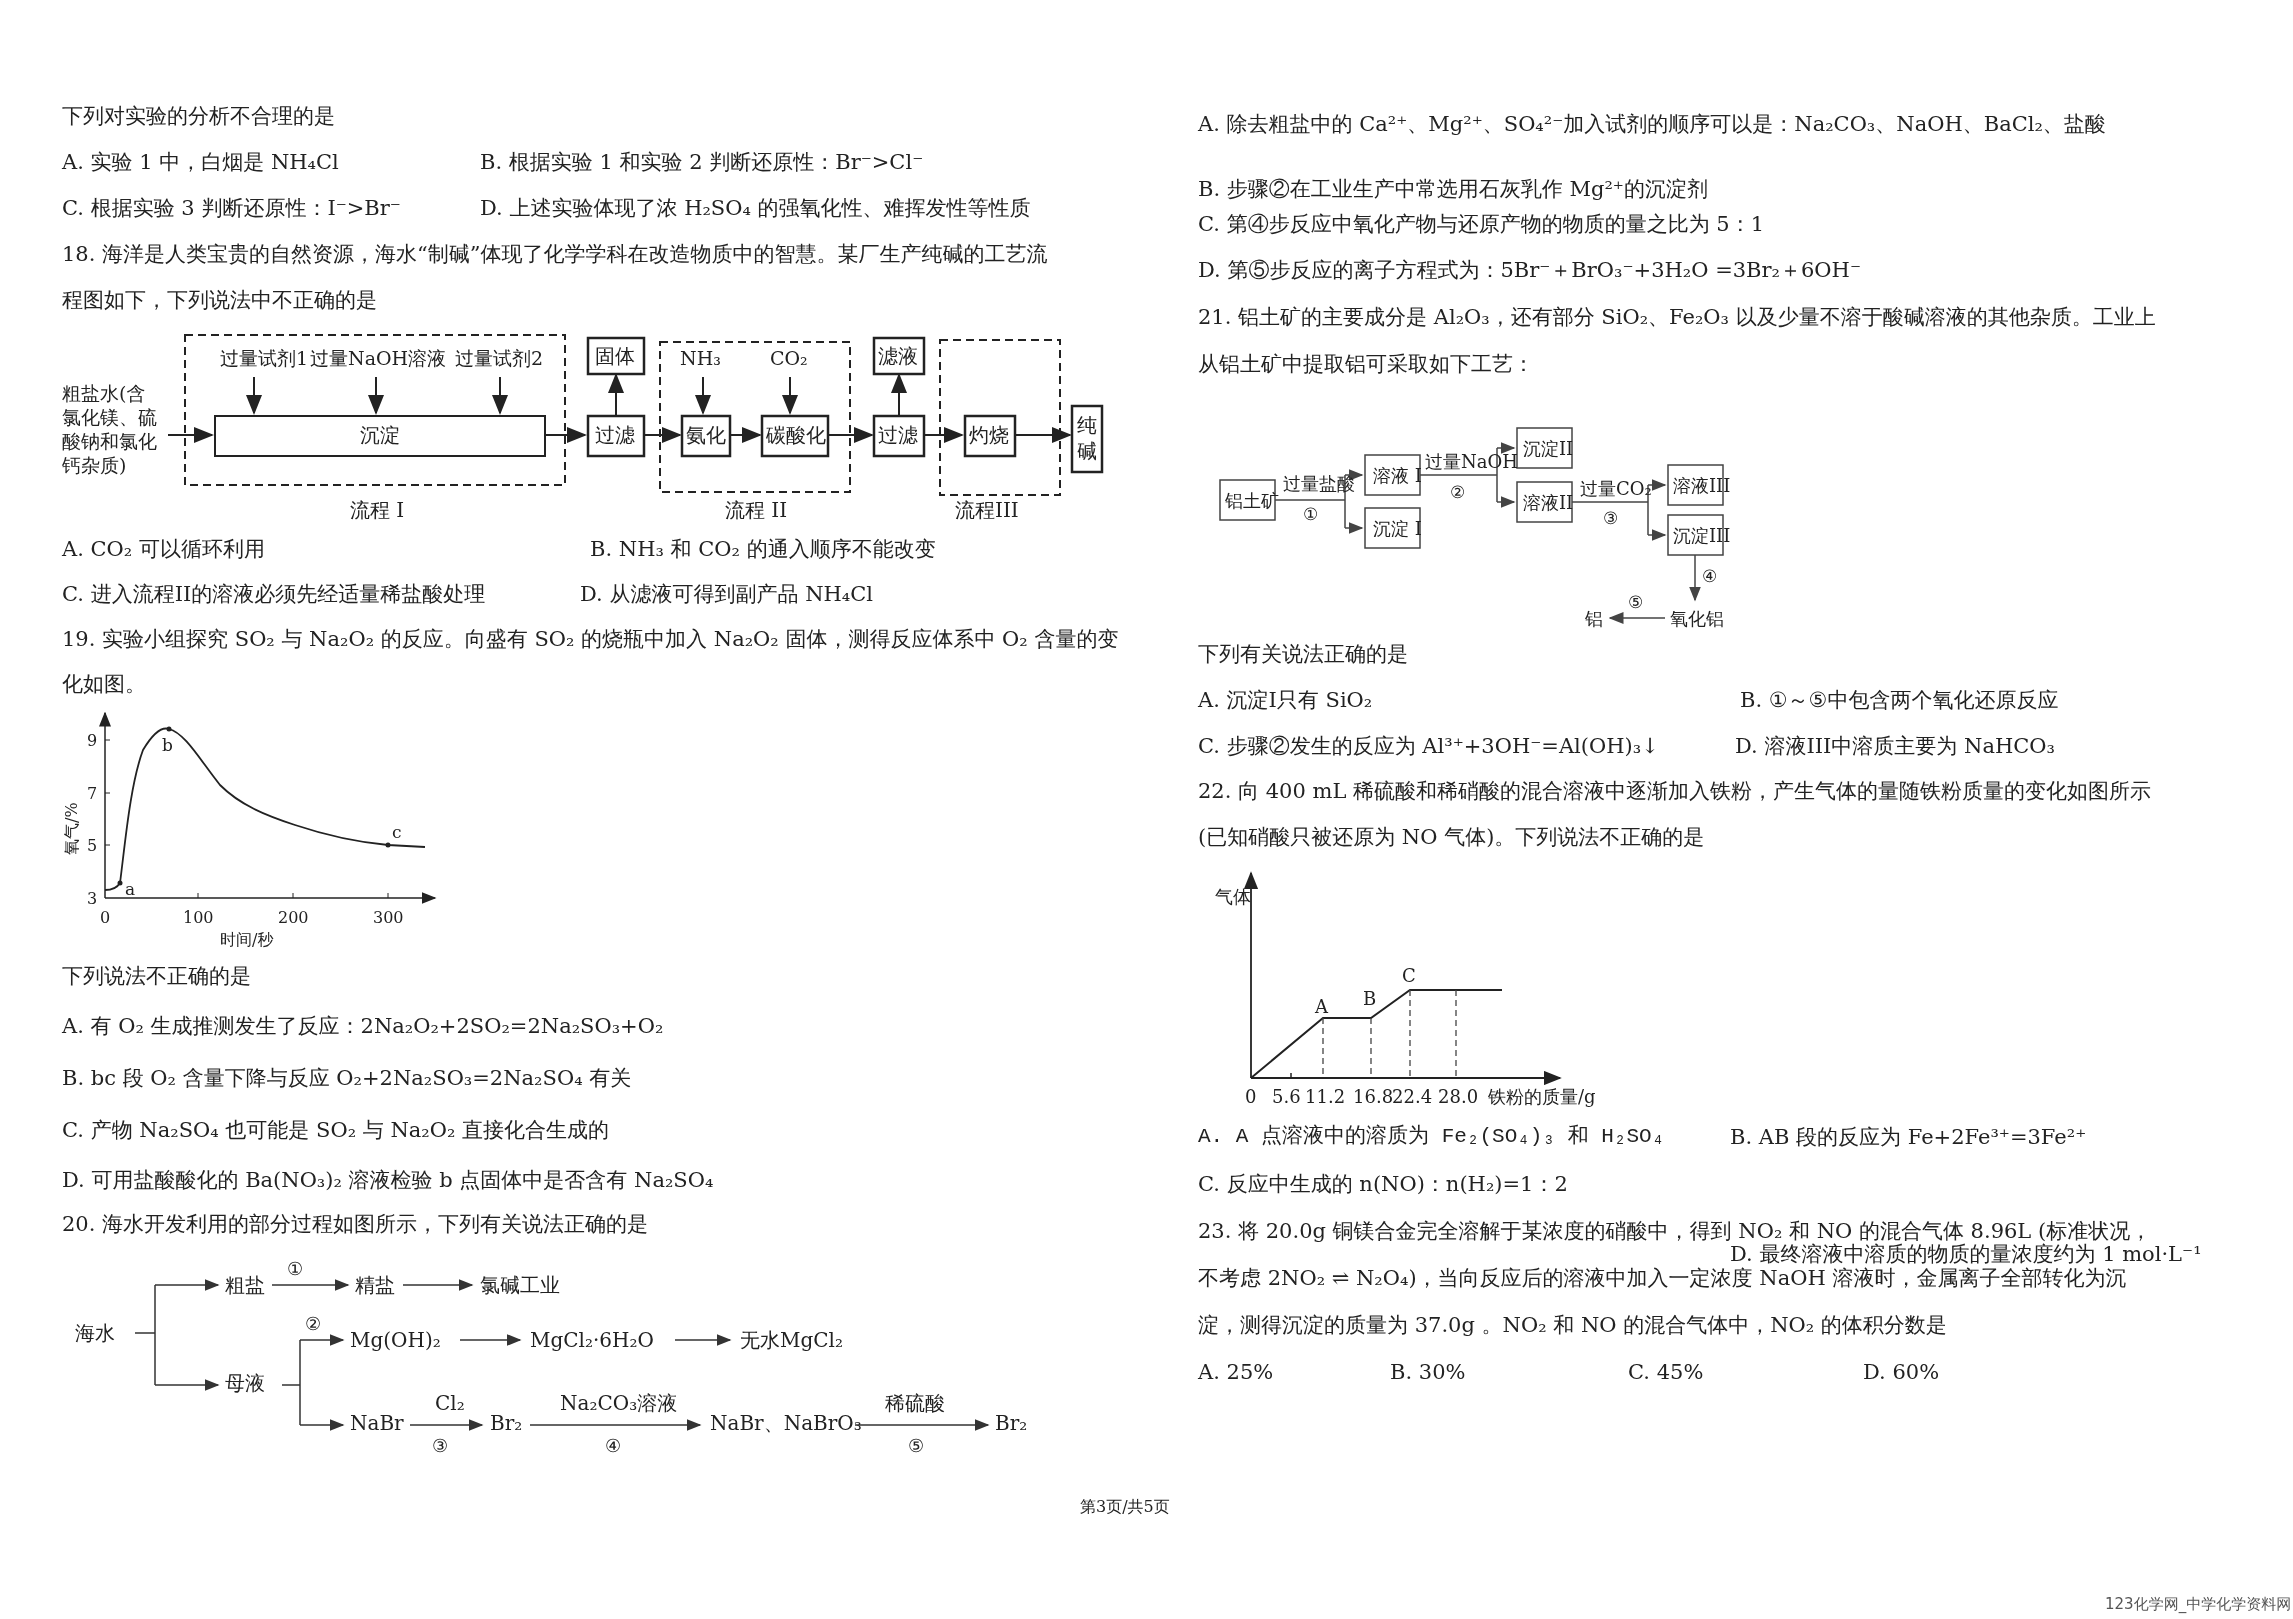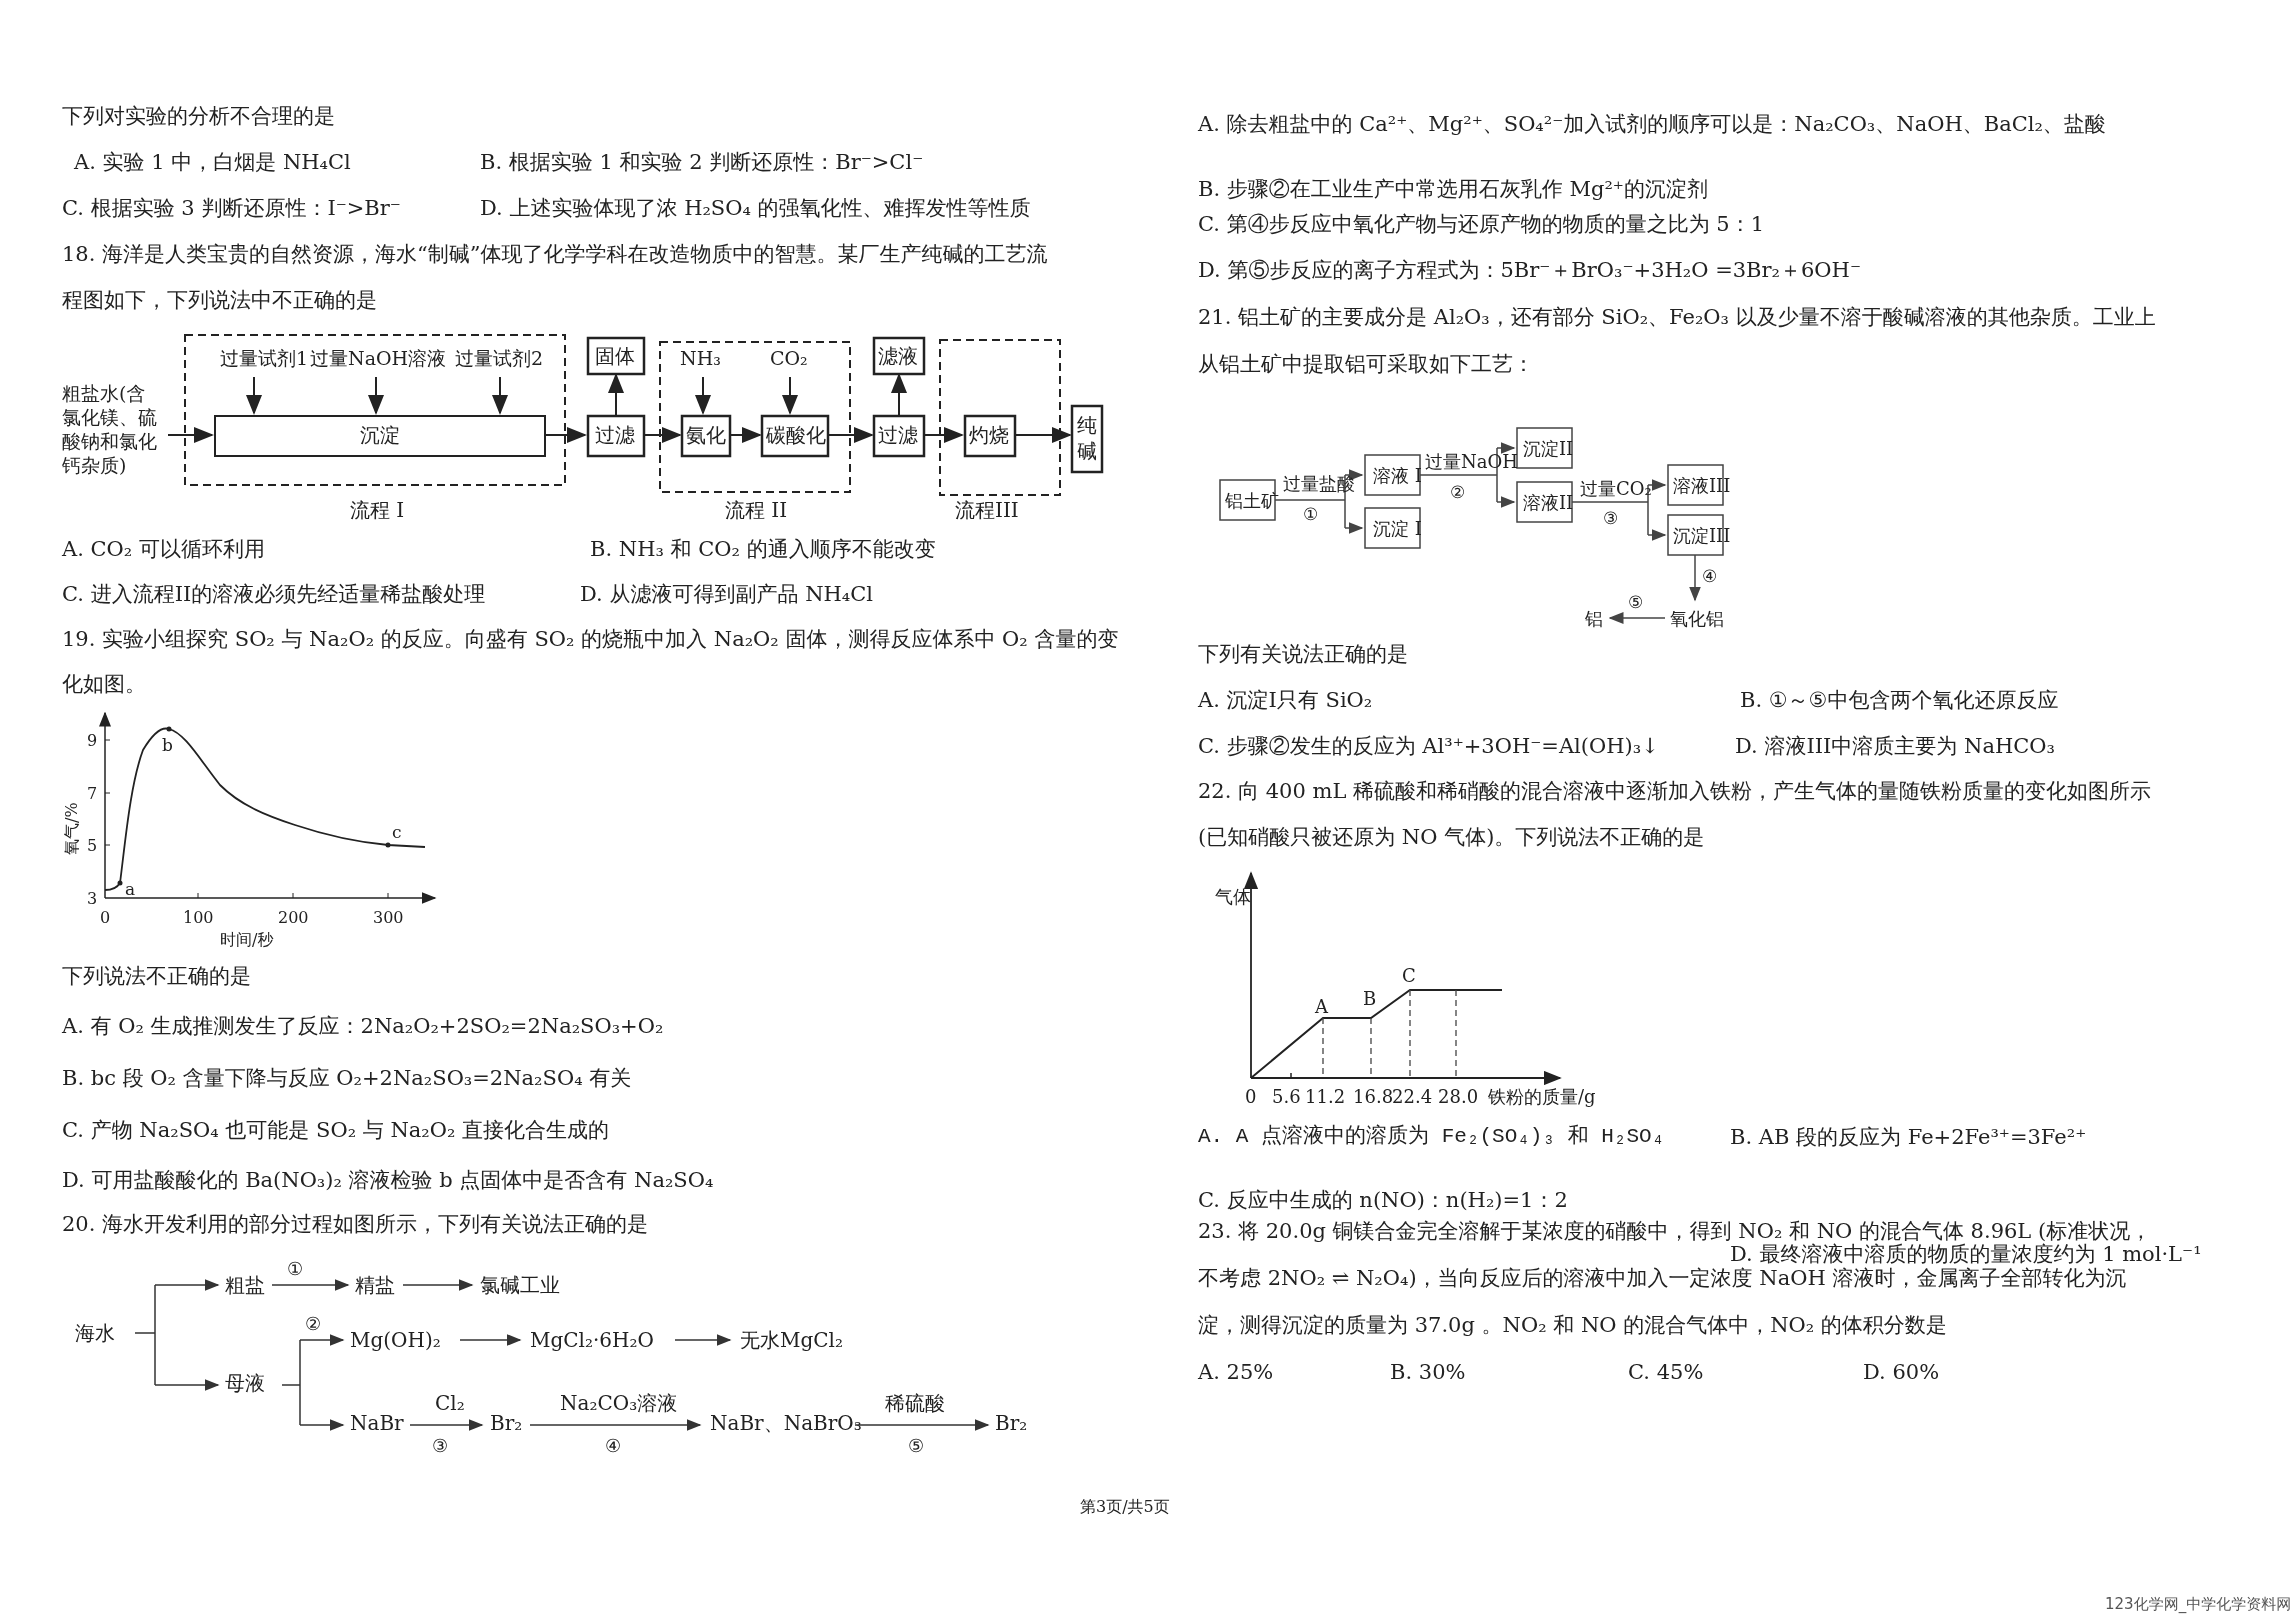--- a/index.html
+++ b/index.html
@@ -8,21 +8,21 @@
   .t{position:absolute;font-size:21px;line-height:28px;white-space:nowrap;}
   svg{position:absolute;overflow:visible;}
   svg text{font-family:"DejaVu Serif","Liberation Serif",serif;fill:#222;}
   .footer{position:absolute;font-size:16px;}
   .wm{position:absolute;font-family:"DejaVu Sans","Liberation Sans",sans-serif;font-size:15px;color:#555;}
 </style>
 </head>
 <body>
 
 <div class="t" style="left:62px;top:102px;">下列对实验的分析不合理的是</div>
-<div class="t" style="left:62px;top:148px;margin-left:12px;"><span>A.</span> <span>实验 1 中，白烟是 NH₄Cl</span></div>
+<div class="t" style="left:62px;top:148px;"><span>A.</span> <span>实验 1 中，白烟是 NH₄Cl</span></div>
 <div class="t" style="left:480px;top:148px;"><span>B.</span> <span>根据实验 1 和实验 2 判断还原性：Br⁻&gt;Cl⁻</span></div>
 <div class="t" style="left:62px;top:194px;"><span>C.</span> <span>根据实验 3 判断还原性：I⁻&gt;Br⁻</span></div>
 <div class="t" style="left:480px;top:194px;"><span>D.</span> <span>上述实验体现了浓 H₂SO₄ 的强氧化性、难挥发性等性质</span></div>
 
 <div class="t" style="left:62px;top:240px;">18. 海洋是人类宝贵的自然资源，海水“制碱”体现了化学学科在改造物质中的智慧。某厂生产纯碱的工艺流</div>
 <div class="t" style="left:62px;top:286px;">程图如下，下列说法中不正确的是</div>
 
 <svg style="left:60px;top:330px;" width="1100" height="195" viewBox="0 0 1100 195">
   <defs>
     <marker id="ah" markerWidth="10" markerHeight="8" refX="9" refY="4" orient="auto">
@@ -285,21 +285,21 @@
     <text x="105" y="238">11.2</text>
     <text x="153" y="238">16.8</text>
     <text x="192" y="238">22.4</text>
     <text x="238" y="238">28.0</text>
     <text x="288" y="238">铁粉的质量/g</text>
   </g>
 </svg>
 
 <div class="t" style="left:1198px;top:1123px;font-family:Liberation Mono, monospace;"><span>A.</span> <span>A 点溶液中的溶质为 Fe₂(SO₄)₃ 和 H₂SO₄</span></div>
 <div class="t" style="left:1730px;top:1123px;"><span>B.</span> <span>AB 段的反应为 Fe+2Fe³⁺=3Fe²⁺</span></div>
-<div class="t" style="left:1198px;top:1170px;margin-top:16px;"><span>C.</span> <span>反应中生成的 n(NO)：n(H₂)=1：2</span></div>
+<div class="t" style="left:1198px;top:1170px;"><span>C.</span> <span>反应中生成的 n(NO)：n(H₂)=1：2</span></div>
 <div class="t" style="left:1730px;top:1240px;"><span>D.</span> <span>最终溶液中溶质的物质的量浓度约为 1 mol·L⁻¹</span></div>
 
 <div class="t" style="left:1198px;top:1217px;">23. 将 20.0g 铜镁合金完全溶解于某浓度的硝酸中，得到 NO₂ 和 NO 的混合气体 8.96L (标准状况，</div>
 <div class="t" style="left:1198px;top:1264px;">不考虑 2NO₂ ⇌ N₂O₄)，当向反应后的溶液中加入一定浓度 NaOH 溶液时，金属离子全部转化为沉</div>
 <div class="t" style="left:1198px;top:1311px;">淀，测得沉淀的质量为 37.0g 。NO₂ 和 NO 的混合气体中，NO₂ 的体积分数是</div>
 <div class="t" style="left:1198px;top:1358px;"><span>A.</span> <span>25%</span></div>
 <div class="t" style="left:1390px;top:1358px;"><span>B.</span> <span>30%</span></div>
 <div class="t" style="left:1628px;top:1358px;"><span>C.</span> <span>45%</span></div>
 <div class="t" style="left:1863px;top:1358px;"><span>D.</span> <span>60%</span></div>
 

